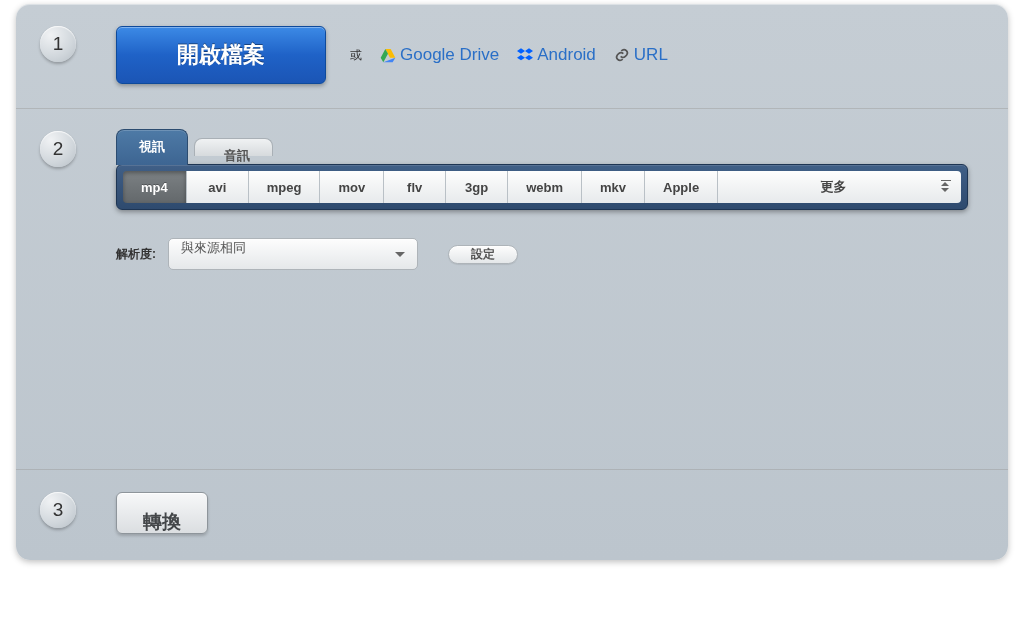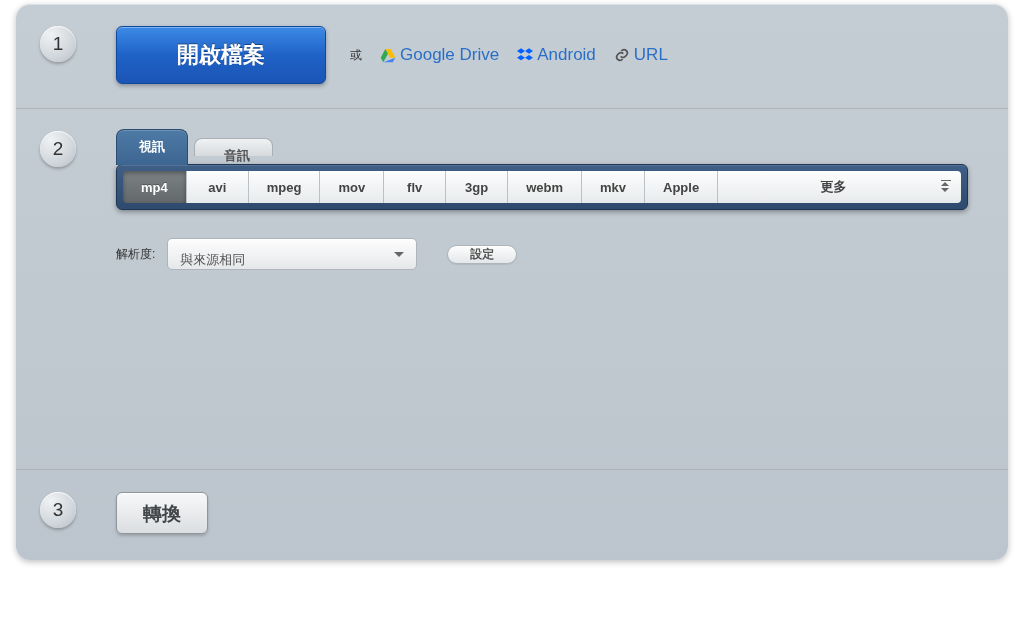--- a/index.html
+++ b/index.html
@@ -132,46 +132,46 @@
     }
     .updown-caret {
       position:absolute; right:12px; top:50%; transform:translateY(-50%);
       display:flex; flex-direction:column; gap:2px;
     }
     .caret-up, .caret-down { width:0;height:0;border-left:4px solid transparent;border-right:4px solid transparent; }
     .caret-up { border-bottom:4px solid #666; }
     .caret-down { border-top:4px solid #666; }
 
     .opts-row { display:flex; align-items:center; gap: 12px; margin-top: 28px; }
-    .opt-label { font-size: 12px; color: #333; font-weight: 400; }
+    .opt-label { font-size: 12px; color: #333; font-weight: 700; }
     .select {
       width: 250px; height: 32px;
       background: linear-gradient(180deg, #fdfdfd 0%, #e5e8ea 100%);
       border: 1px solid #aeb4b9;
       border-radius: 5px;
-      display:flex; align-items:flex-end; padding: 0 12px;
+      display:flex; align-items:flex-start; padding: 0 12px;
       font-size: 13px; color: #555;
       position: relative; cursor:pointer;
       box-shadow: inset 0 1px 0 rgba(255,255,255,0.6);
     }
     .select .tri { position:absolute; right:12px; top:50%; transform: translateY(-40%); width:0;height:0;border-left:5px solid transparent;border-right:5px solid transparent;border-top:5px solid #666; }
     .pill-btn {
       height: 19px; padding: 0 22px;
       border-radius: 20px;
       border: 1px solid #aeb4b9;
       background: linear-gradient(180deg, #fdfdfd 0%, #e4e7e9 100%);
       font-size: 12px; font-weight:700; color:#555;
       box-shadow: inset 0 1px 0 rgba(255,255,255,0.7), 0 1px 1px rgba(0,0,0,0.08);
       cursor:pointer; display:flex; align-items:center; margin-left: 18px;
     }
 
     
     .sec3-content { display:flex; align-items:center; padding: 22px 0 26px 40px; }
     .convert-btn {
-      height: 42px; padding: 8px 26px;
+      height: 42px; padding: 16px 26px;
       border: 1px solid #8e959b;
       border-radius: 6px;
       background: linear-gradient(180deg, #f7f8f9 0%, #dbdee1 100%);
       color:#434649; font-size: 19px; font-weight:700;
       box-shadow: inset 0 1px 0 rgba(255,255,255,0.8), 0 2px 3px rgba(0,0,0,0.18);
       cursor:pointer;
     }
   </style>
 </head>
 <body>

